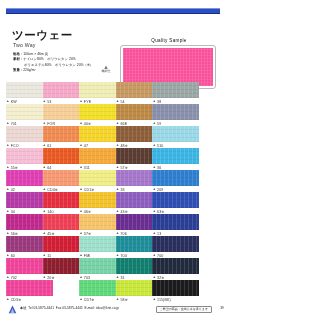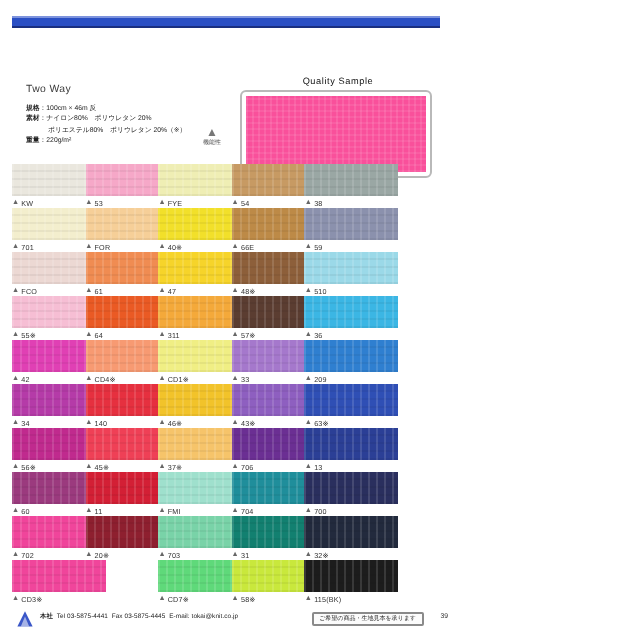--- a/index.html
+++ b/index.html
@@ -111,20 +111,21 @@
     position:absolute;right:2px;top:4px;
     font-size:3.4px;color:#333;line-height:1;
   }
 </style>
 </head>
 <body>
 
 <div class="topbar"></div>
 
 <div class="header">
+  <div class="title-jp">ツーウェー</div>
   <div class="title-en">Two Way</div>
 
   <div class="specs">
     <div class="spec-line">
       <span class="lbl">規格</span>：<span>100cm × 46m 反</span>
     </div>
     <div class="spec-line">
       <span class="lbl">素材</span>：<span>ナイロン80%　ポリウレタン 20%</span>
     </div>
     <div class="spec-line spec-indent">

